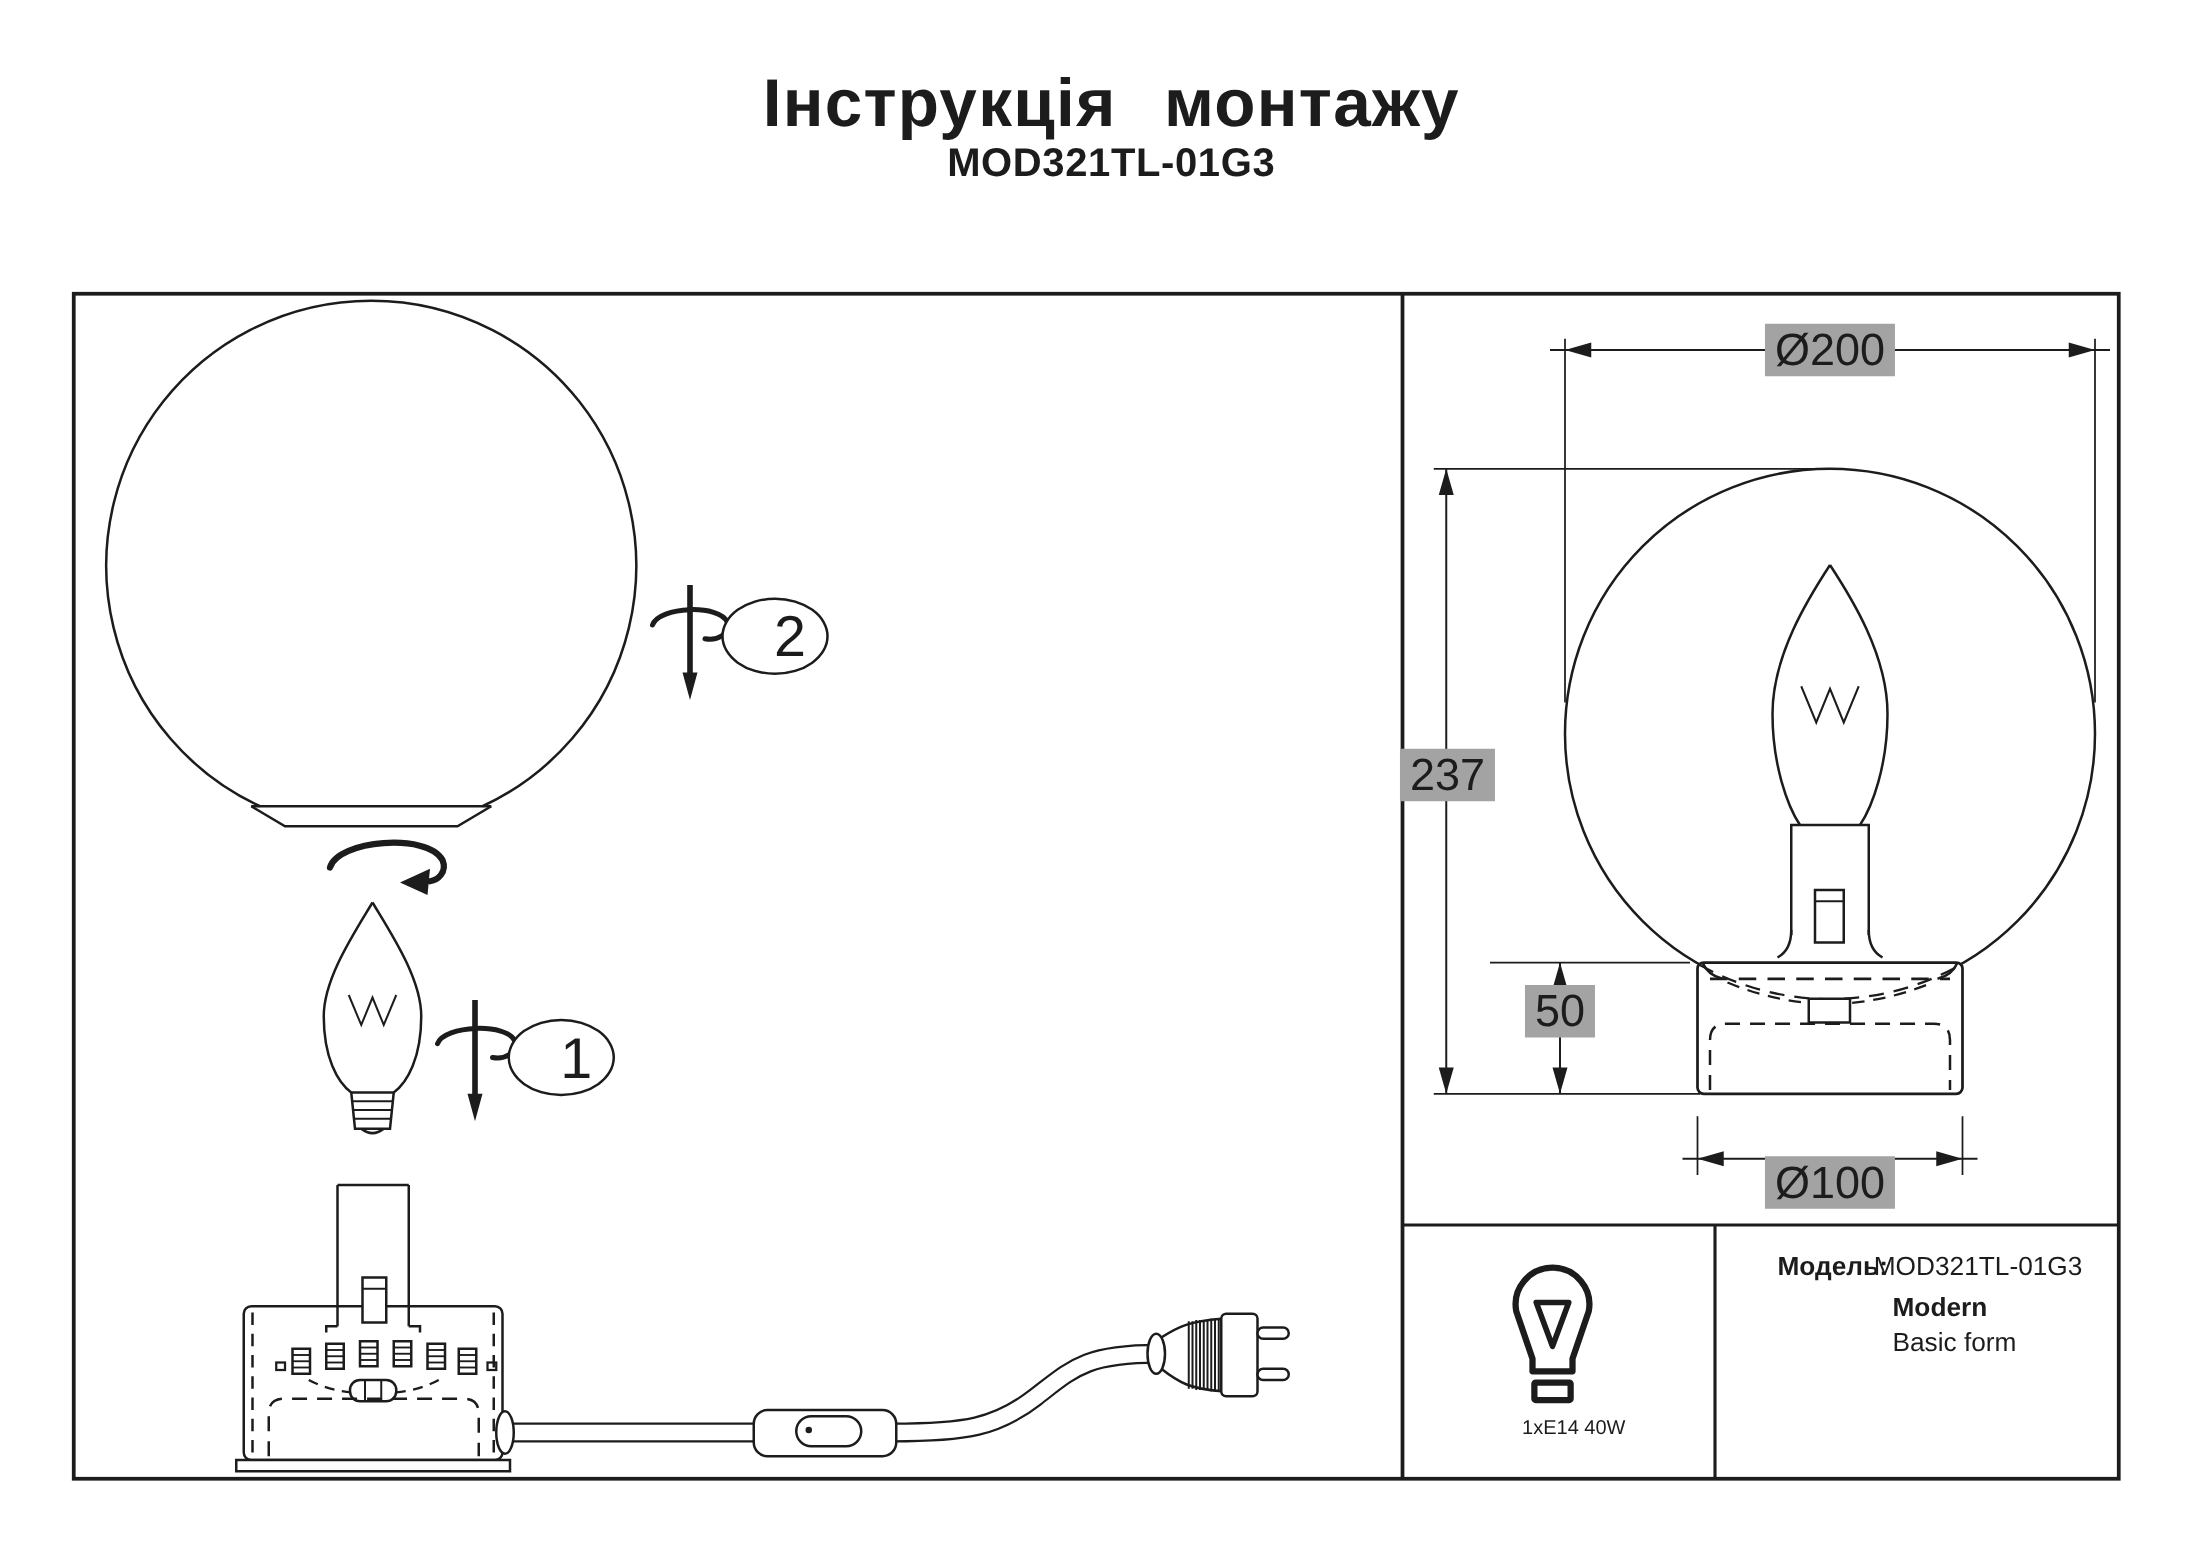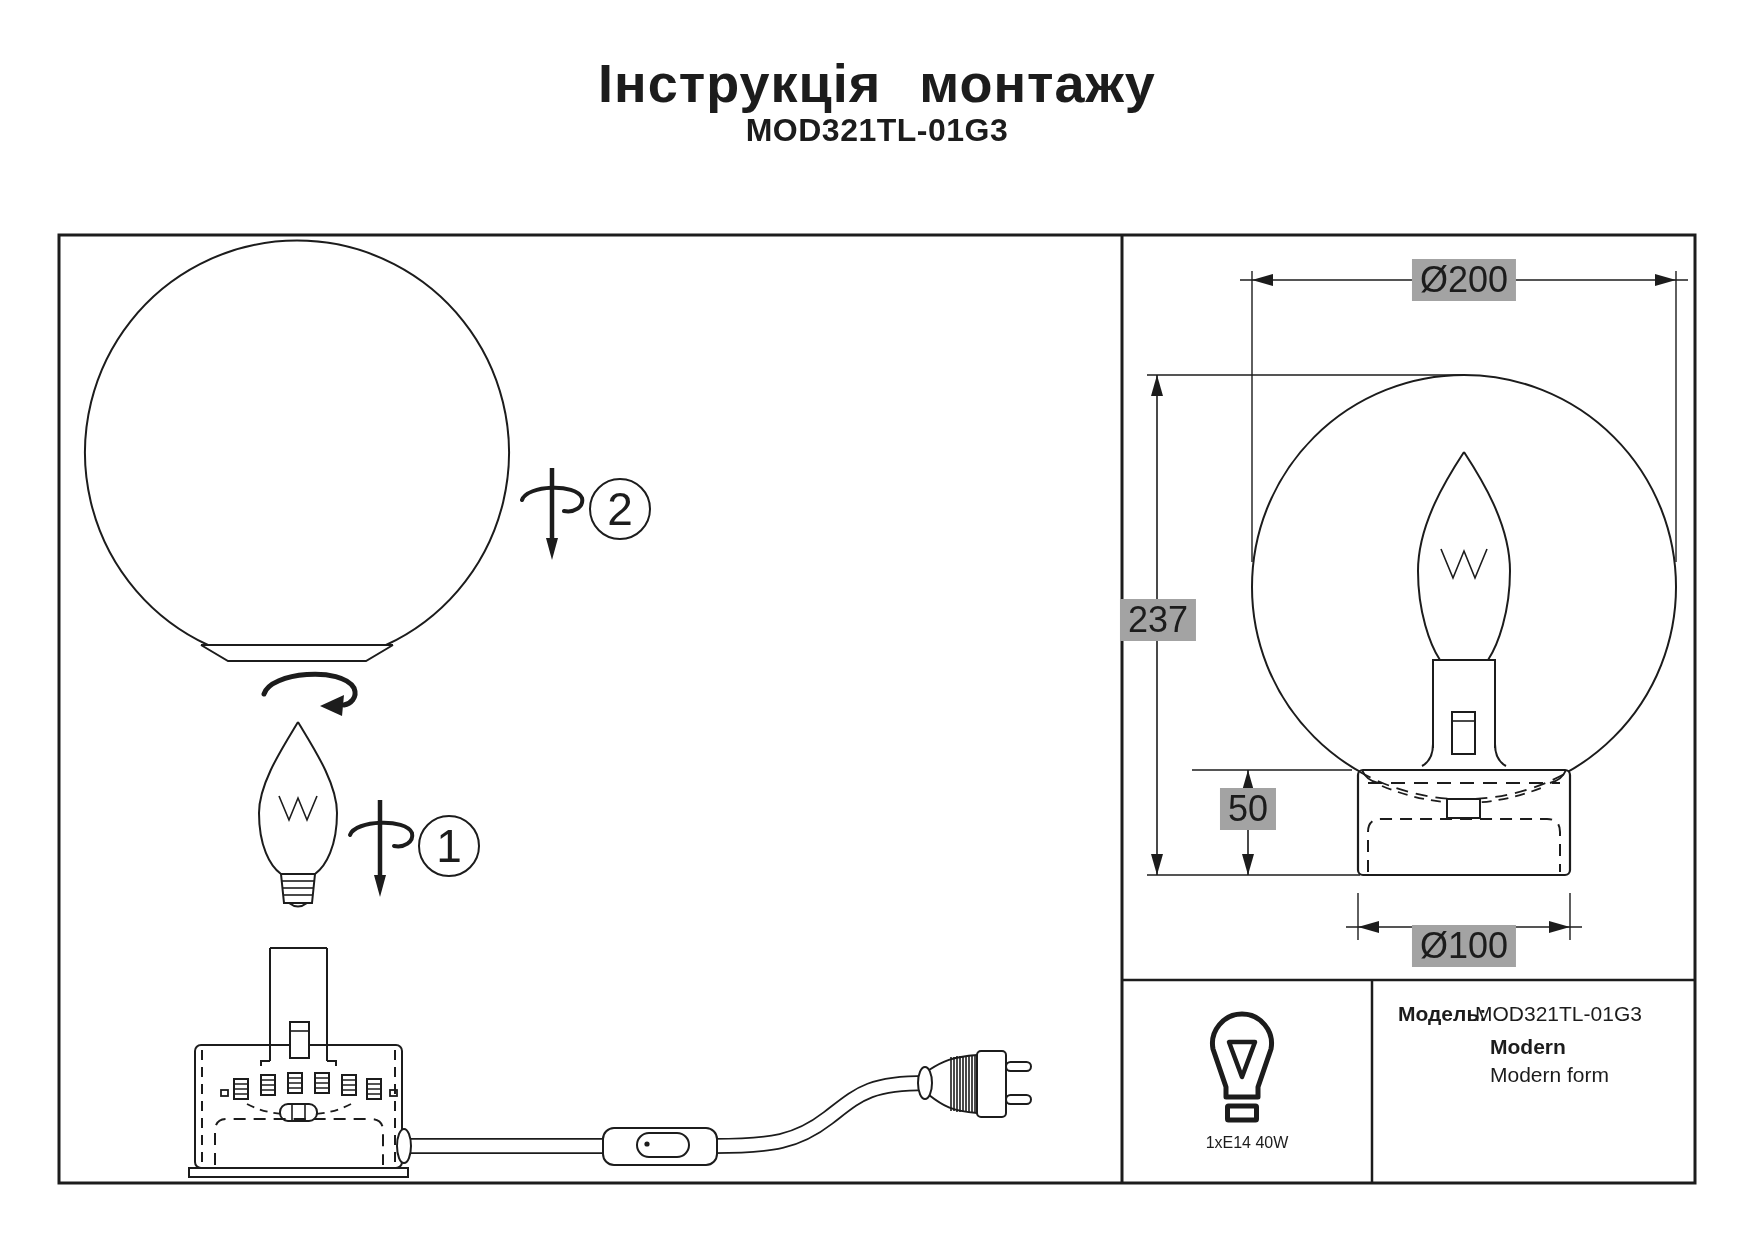--- a/index.html
+++ b/index.html
@@ -5,21 +5,21 @@
   html,body{margin:0;padding:0;background:#ffffff;}
   .page{
     position:relative;
     width:1754px;height:1241px;
     background:#ffffff;
     font-family:"Liberation Sans", sans-serif;
     color:#1c1c1c;
     overflow:hidden;
   }
   .page svg{position:absolute;left:0;top:0;}
-  .txt{position:absolute;white-space:nowrap;}
+  .txt{position:absolute;white-space:nowrap;padding-left:24px;}
   .title{
     left:0;right:0;top:52px;text-align:center;
     font-size:54px;font-weight:700;word-spacing:22px;letter-spacing:1px;
   }
   .subtitle{
     left:0;right:0;top:112px;text-align:center;
     font-size:32px;font-weight:700;letter-spacing:0.5px;
   }
   .dim{
     font-size:36px;background:#a3a3a3;padding:0 8px;
@@ -237,15 +237,15 @@
   <div class="txt dim" style="left:1464px;top:280px;">Ø200</div>
   <div class="txt dim" style="left:1158px;top:620px;">237</div>
   <div class="txt dim" style="left:1248px;top:809px;">50</div>
   <div class="txt dim" style="left:1464px;top:946px;">Ø100</div>
 
   <div class="txt spec-label" style="left:1247px;top:1143px;">1xE14 40W</div>
 
   <div class="txt model-label" style="left:1398px;top:1002px;">Модель:</div>
   <div class="txt model-text" style="left:1475px;top:1002px;">MOD321TL-01G3</div>
   <div class="txt model-text" style="left:1490px;top:1035px;font-weight:bold;">Modern</div>
-  <div class="txt model-text" style="left:1490px;top:1063px;">Modern form</div>
+  <div class="txt model-text" style="left:1490px;top:1063px;">Basic form</div>
 
 </div>
 
 </body></html>

